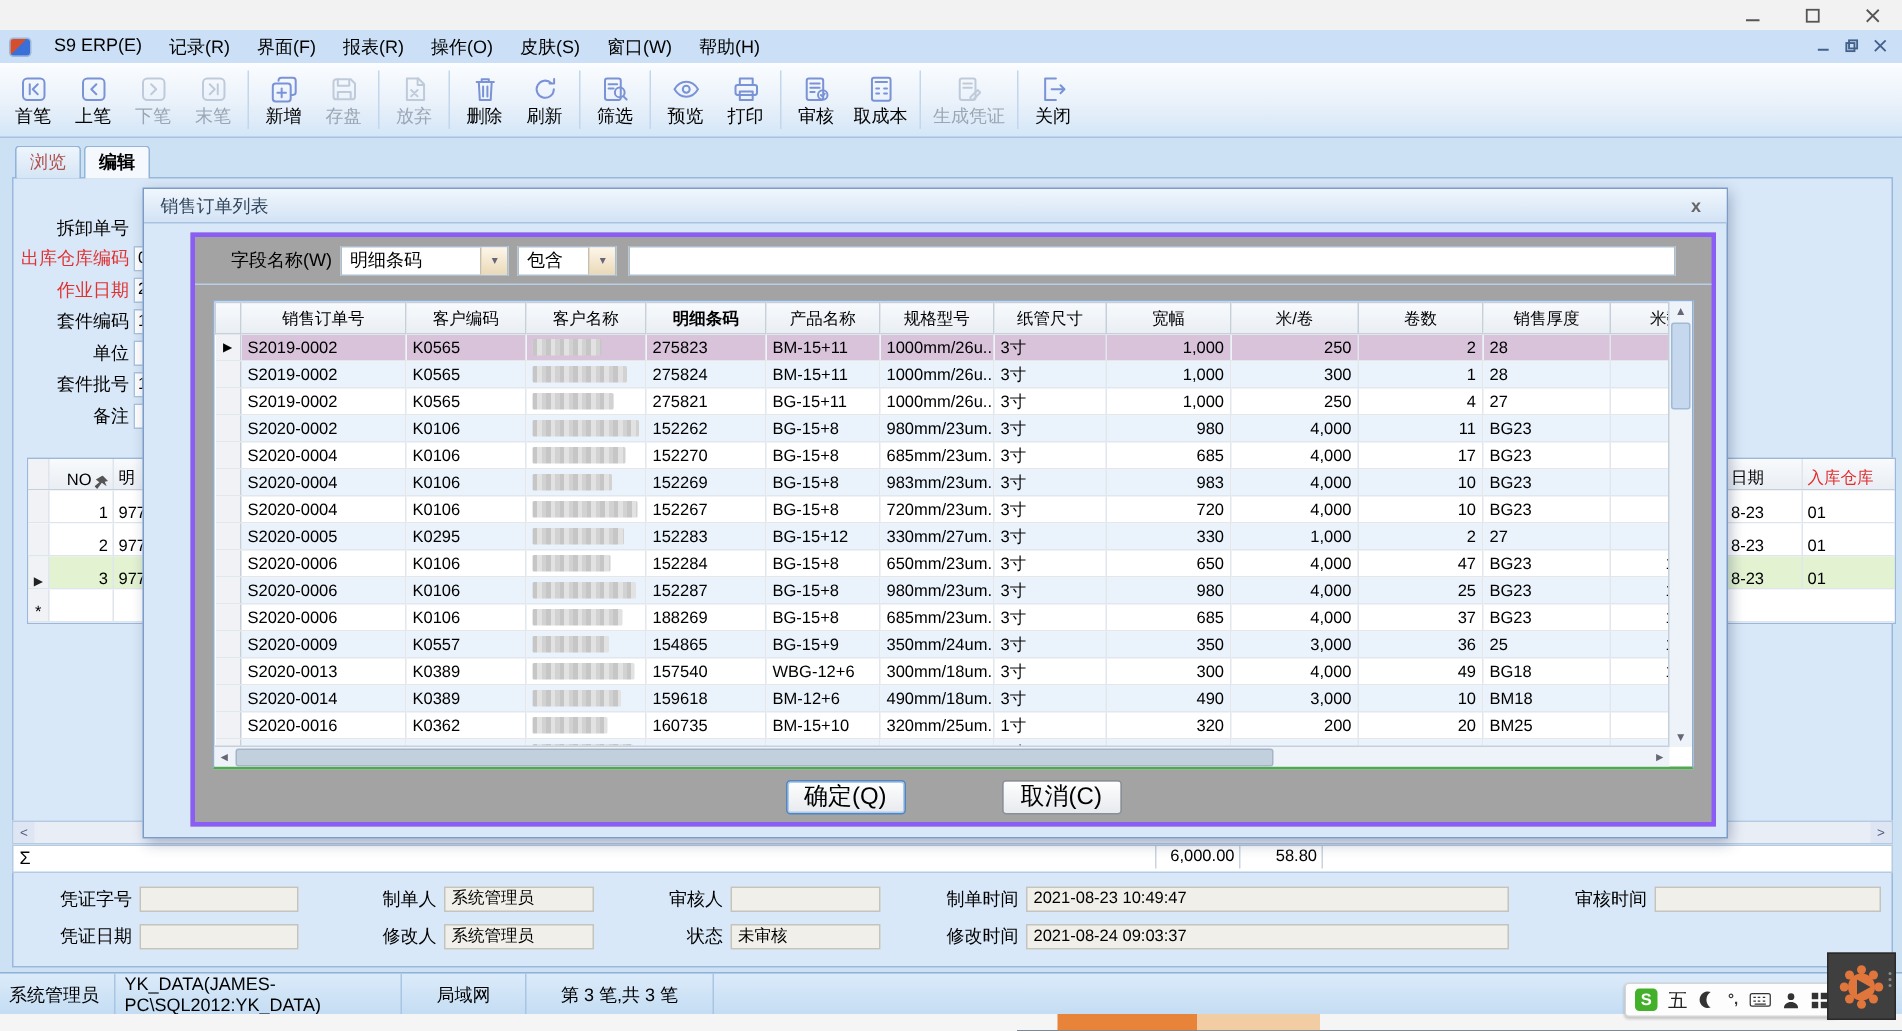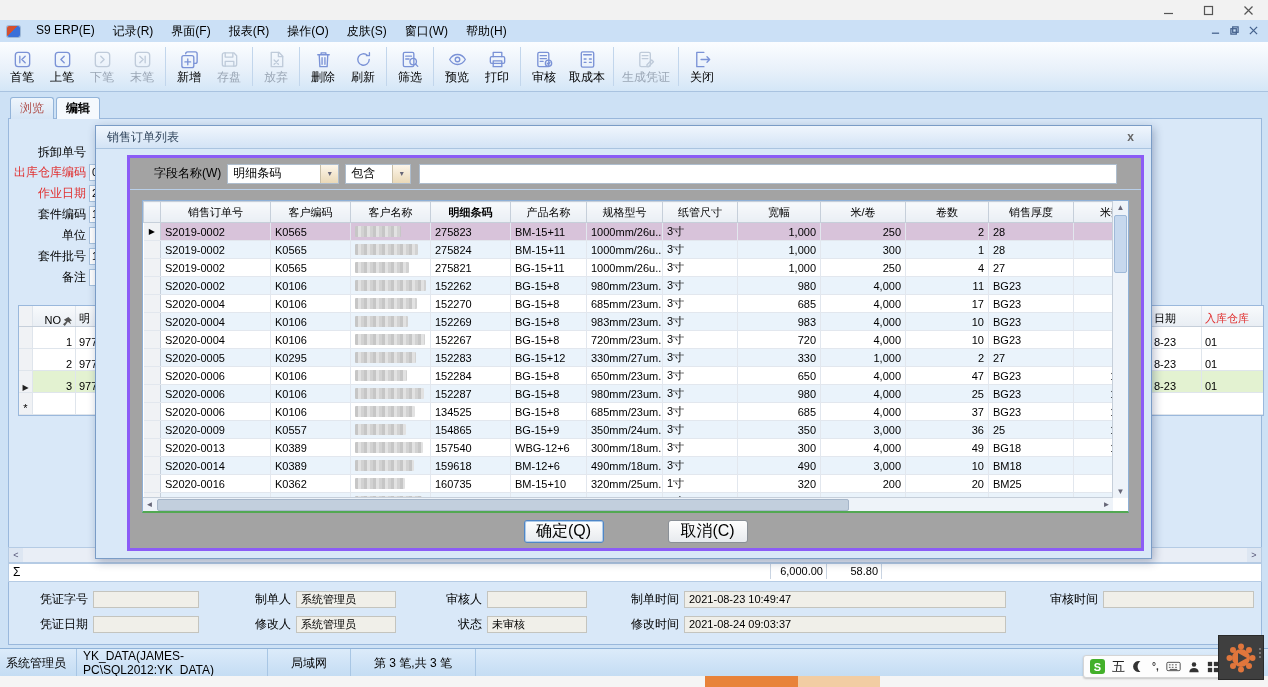--- a/index.html
+++ b/index.html
@@ -681,21 +681,21 @@
                   <td>BG23</td>
                   <td class="num">100,00</td>
                 </tr>
                 <tr>
                   <td class="selc"></td>
                   <td>S2020-0006</td>
                   <td>K0106</td>
                   <td>
                     <div class="blur-block" style="width: 60px;"></div>
                   </td>
-                  <td>134525</td>
+                  <td>188269</td>
                   <td>BG-15+8</td>
                   <td>685mm/23um...</td>
                   <td>3寸</td>
                   <td class="num">685</td>
                   <td class="num">4,000</td>
                   <td class="num">37</td>
                   <td>BG23</td>
                   <td class="num">148,00</td>
                 </tr>
                 <tr class="alt ">

